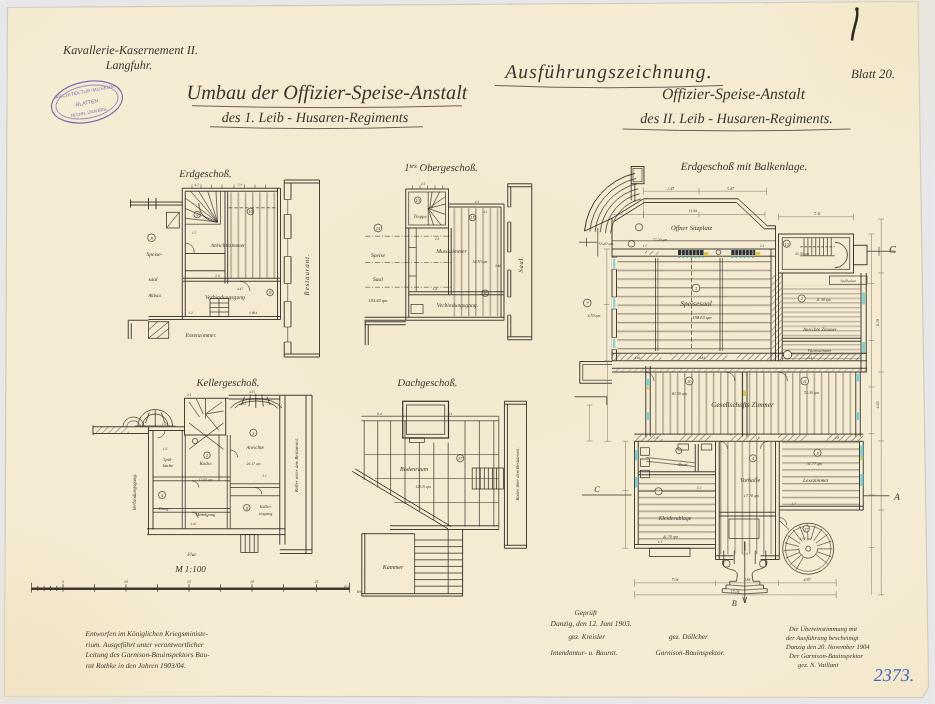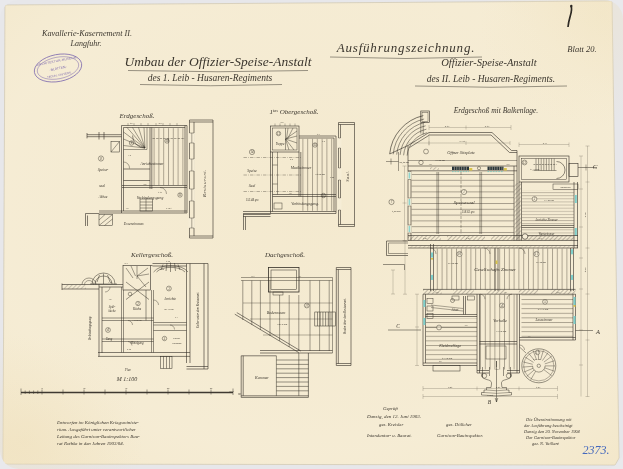--- a/index.html
+++ b/index.html
@@ -1,16 +1,16 @@
 <!DOCTYPE html>
 <html><head>
 <meta charset="utf-8">
 <style>
   html,body{margin:0;padding:0;background:#e9e9ec;}
-  #stage{position:relative;width:623px;height:469px;overflow:hidden;font-family:"Liberation Serif",serif;border-radius:19px;}
+  #stage{position:relative;width:623px;height:469px;overflow:hidden;font-family:"Liberation Serif",serif;}
   svg{position:absolute;top:0;left:0;}
   .h{font-family:"Liberation Serif",serif;font-style:italic;fill:#3b362e;}
   .t{font-family:"Liberation Serif",serif;font-style:italic;fill:#3b362e;}
 </style>
 </head>
 <body>
 <div id="stage">
 <svg width="623" height="469" viewBox="0 0 623 469">
 <defs>
   <pattern id="hj" width="4" height="4.6" patternUnits="userSpaceOnUse">

